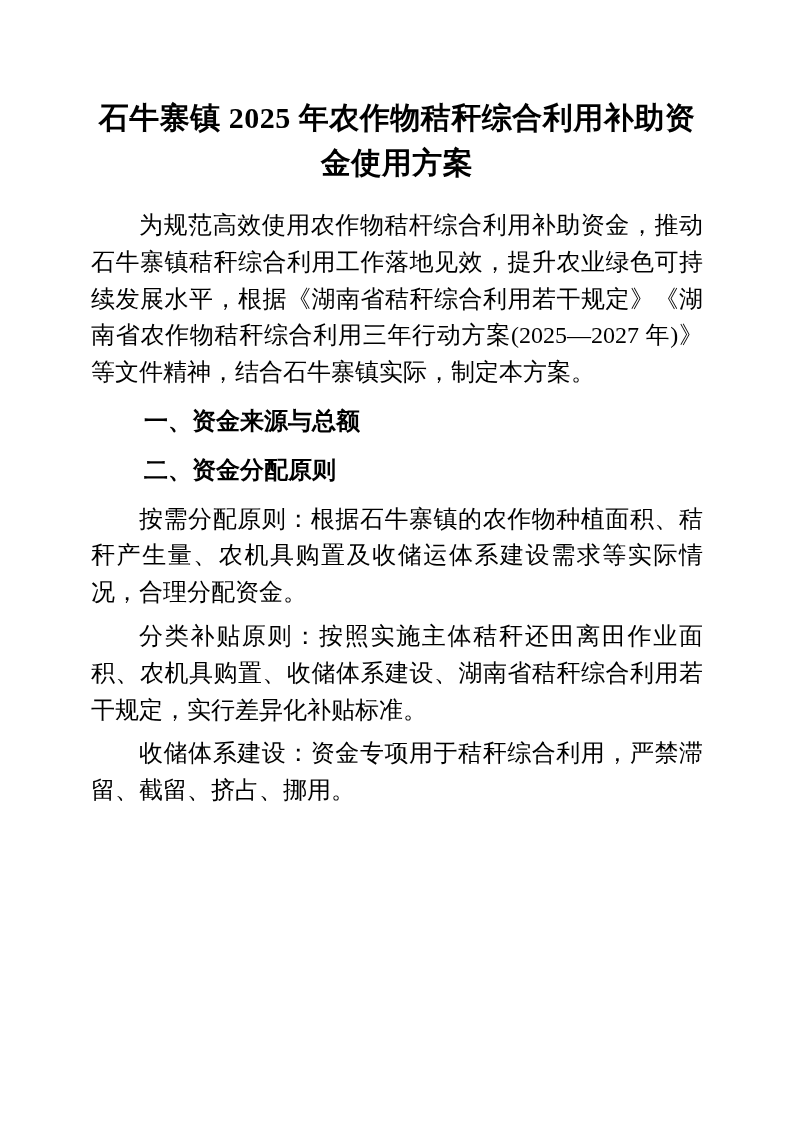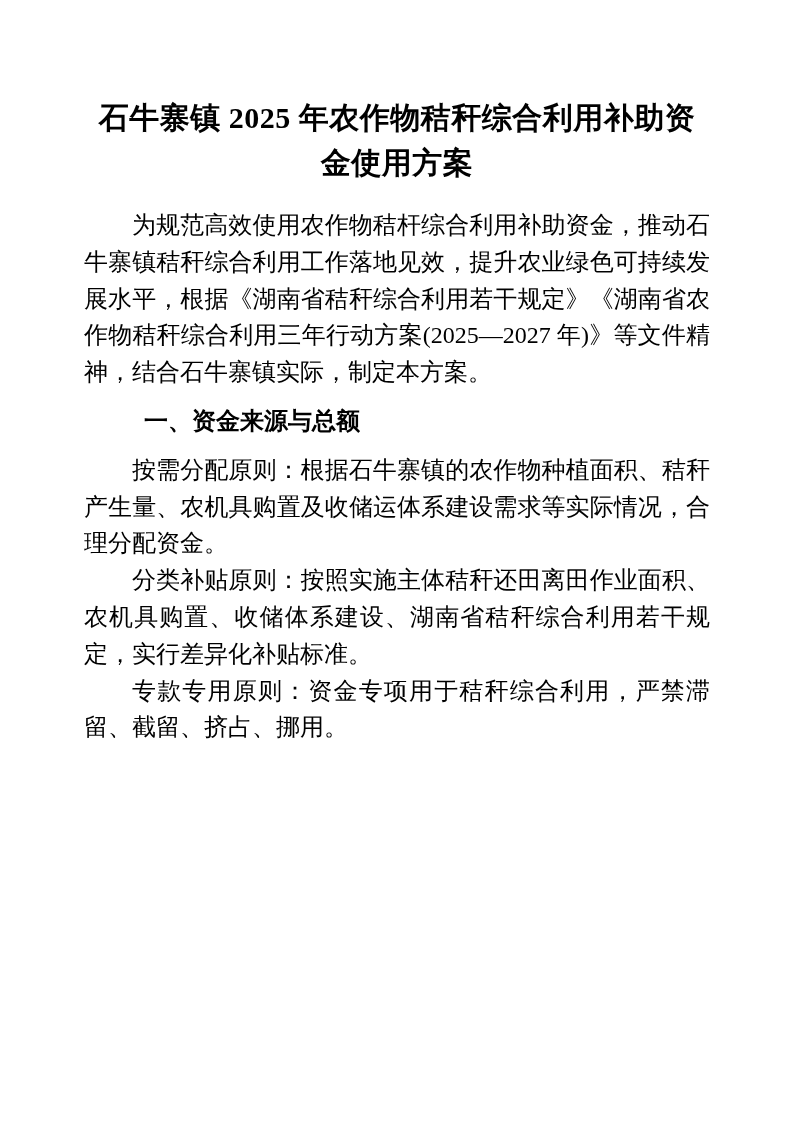--- a/index.html
+++ b/index.html
@@ -27,21 +27,21 @@
     letter-spacing: 0.5px;
     margin: 0 0 22px 0;
   }
   .para {
     font-family: "Liberation Serif", "DejaVu Serif", serif;
     font-size: 24px;
     line-height: 36.8px;
     text-align: justify;
     text-justify: inter-ideograph;
     text-indent: 2em;
-    margin: 0;
+    margin: 7px;
     word-break: break-all;
   }
   .heading {
     font-family: "Liberation Sans", "DejaVu Sans", sans-serif;
     font-weight: 700;
     font-size: 24px;
     line-height: 36.8px;
     text-indent: 2em;
     margin: 12px;
   }
@@ -50,19 +50,20 @@
 <body>
 
 <div class="page">
   <h1 class="doc-title">石牛寨镇 2025 年农作物秸秆综合利用补助资金使用方案</h1>
 
   <p class="para">为规范高效使用农作物秸杆综合利用补助资金，推动石牛寨镇秸秆综合利用工作落地见效，提升农业绿色可持续发展水平，根据《湖南省秸秆综合利用若干规定》《湖南省农作物秸秆综合利用三年行动方案(2025—2027 年)》等文件精神，结合石牛寨镇实际，制定本方案。</p>
 
   <p class="heading">一、资金来源与总额</p>
 
 
+  <p class="heading">二、资金分配原则</p>
 
   <p class="para">按需分配原则：根据石牛寨镇的农作物种植面积、秸秆产生量、农机具购置及收储运体系建设需求等实际情况，合理分配资金。</p>
 
   <p class="para">分类补贴原则：按照实施主体秸秆还田离田作业面积、农机具购置、收储体系建设、湖南省秸秆综合利用若干规定，实行差异化补贴标准。</p>
 
-  <p class="para">专款专用原则：资金专项用于秸秆综合利用，严禁滞留、截留、挤占、挪用。</p>
+  <p class="para">收储体系建设：资金专项用于秸秆综合利用，严禁滞留、截留、挤占、挪用。</p>
 </div>
 
 </body></html>

